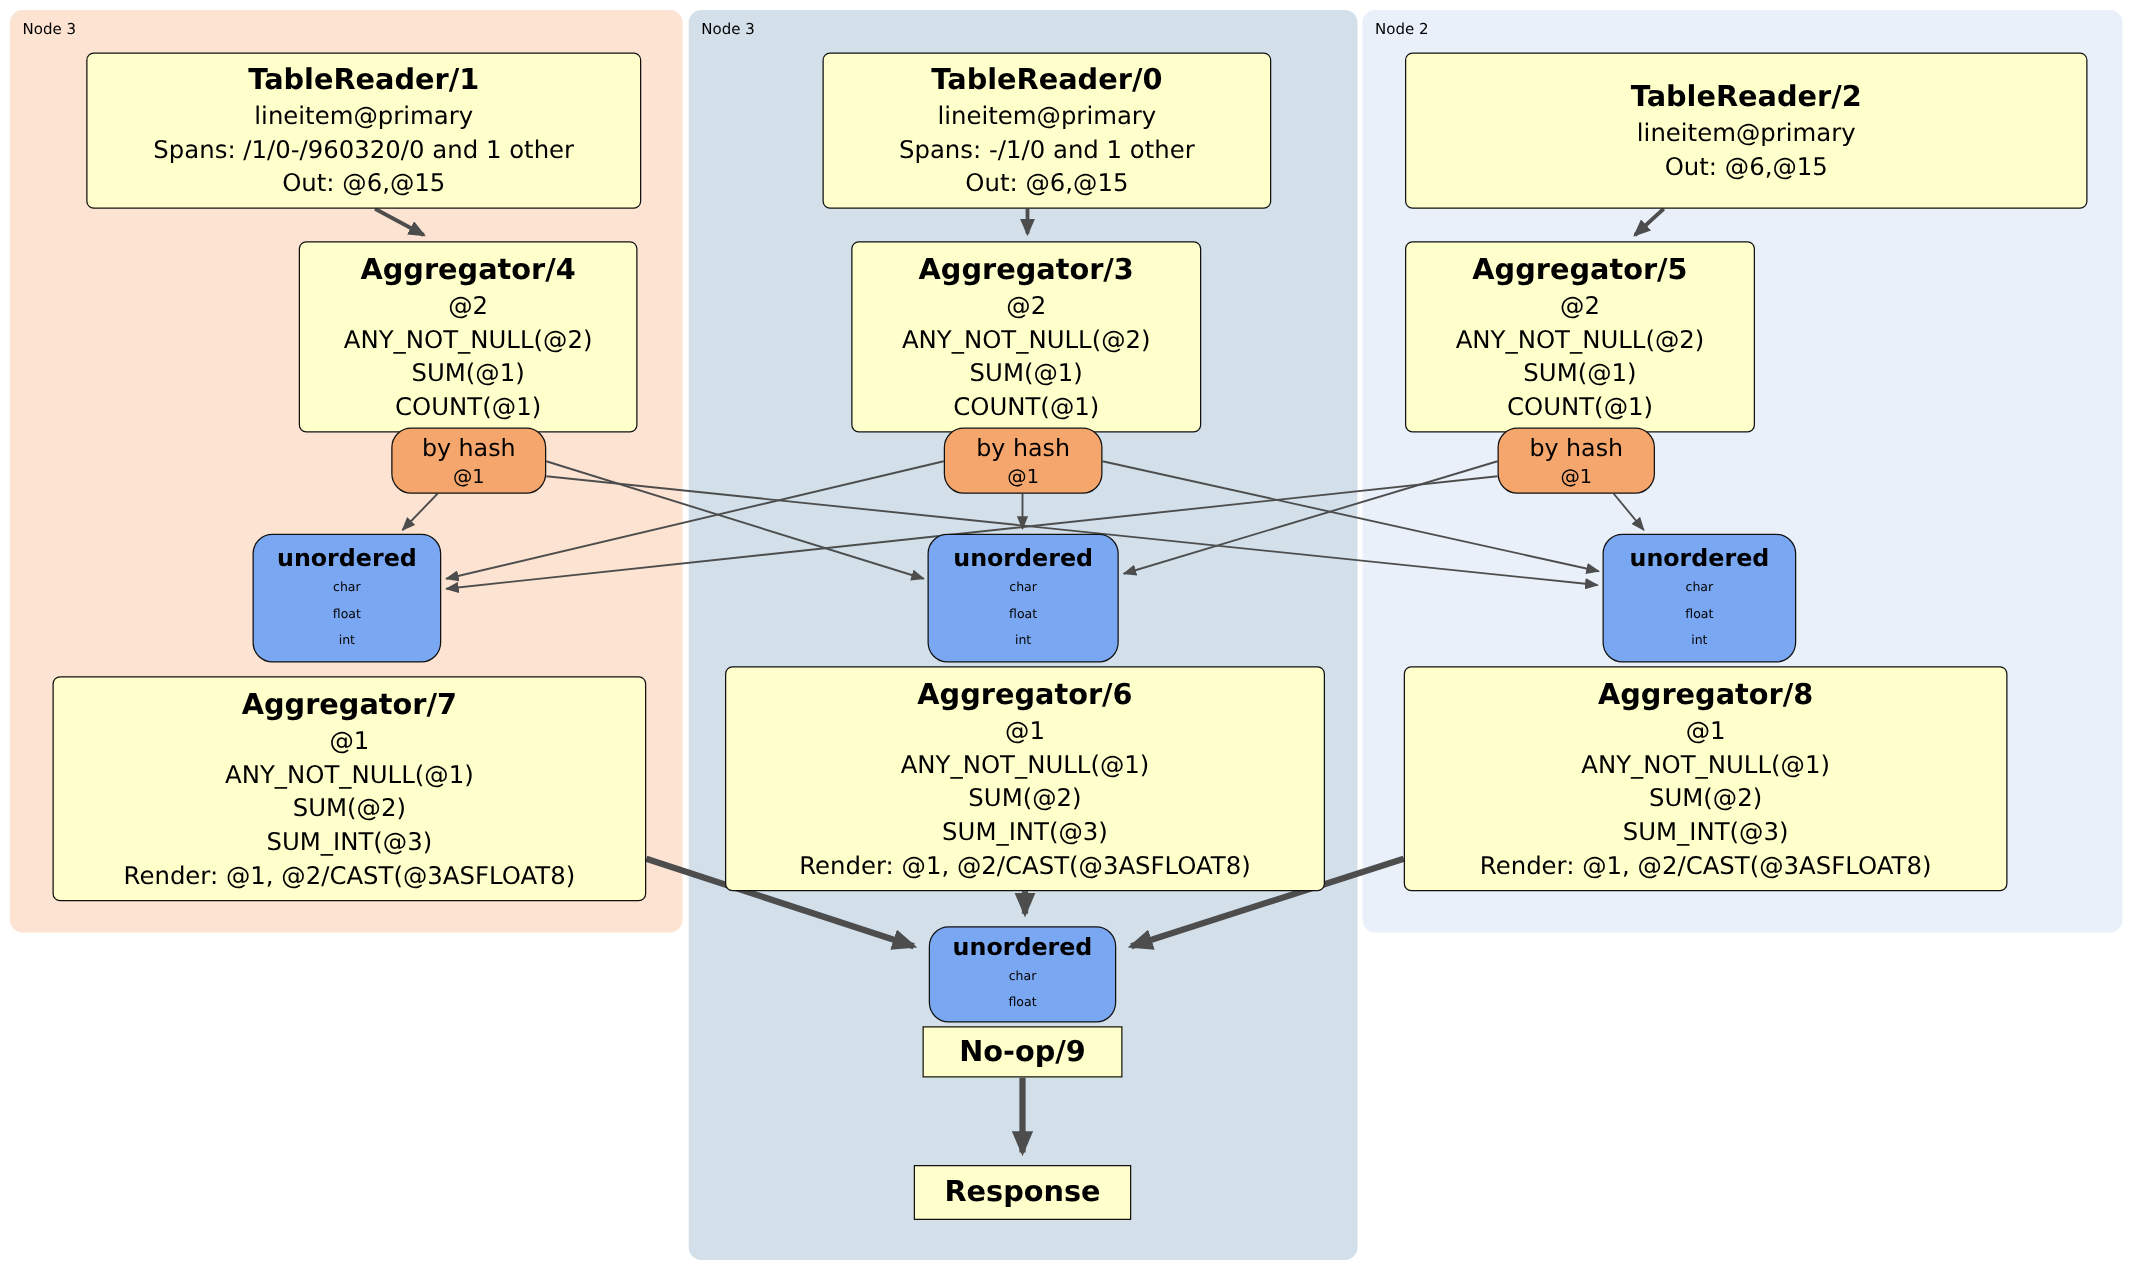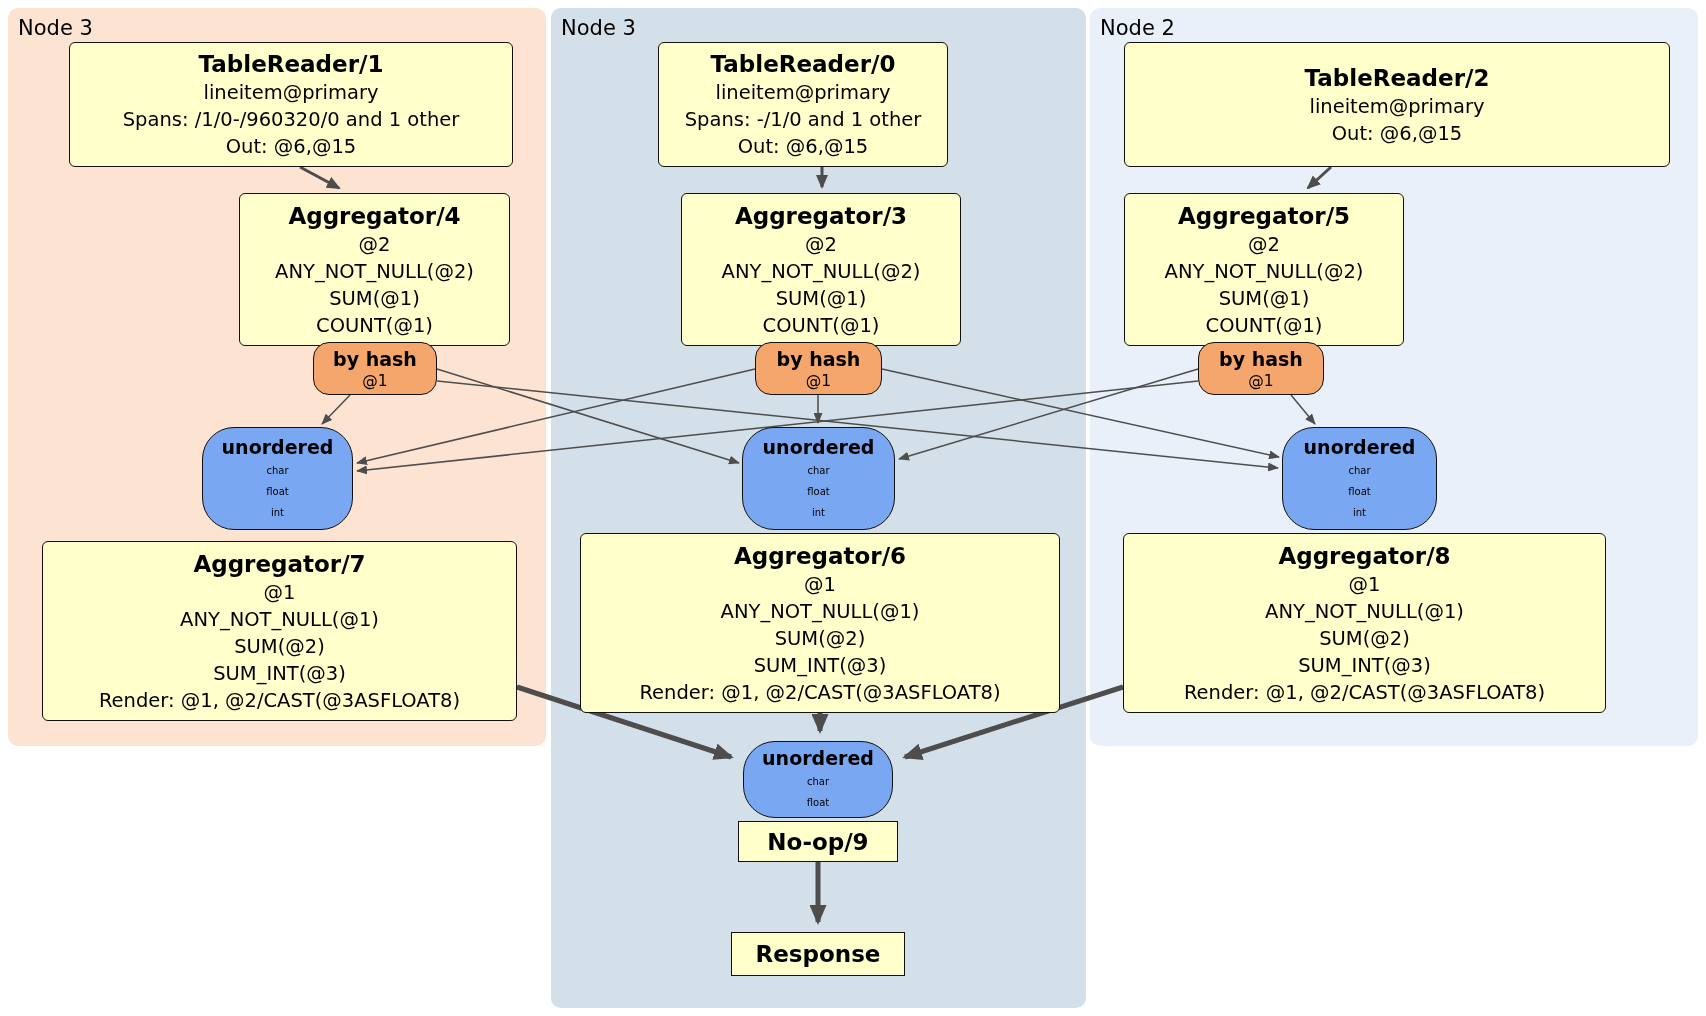--- a/index.html
+++ b/index.html
@@ -1,55 +1,55 @@
 <!DOCTYPE html>
 <html><head>
 <meta charset="utf-8">
 <style>
   html,body{margin:0;padding:0;background:#ffffff;}
   .canvas{
     position:relative;width:1706px;height:1016px;overflow:hidden;
     font-family:"DejaVu Sans","Liberation Sans",sans-serif;color:#000;
   }
   .region{position:absolute;border-radius:10px;z-index:0;}
-  .region-label{position:absolute;top:8px;left:10px;font-size:21px;color:#000;text-align:center;}
+  .region-label{position:absolute;top:8px;left:10px;font-size:12px;color:#000;text-align:center;}
   #region-node3{left:8px;top:8px;width:538px;height:738px;background:#fce3d2;}
   #region-node1{left:551px;top:8px;width:535px;height:1000px;background:#d3e0e9;}
   #region-node2{left:1090px;top:8px;width:608px;height:738px;background:#e9f0fa;}
 
   svg.edges{position:absolute;left:0;top:0;z-index:1;}
 
   .box{
     position:absolute;z-index:2;box-sizing:border-box;
     border:1.6px solid #111;background:#ffffcc;border-radius:6px;
     display:flex;flex-direction:column;justify-content:center;align-items:center;
     text-align:center;
   }
   .box .title{font-weight:bold;font-size:23px;line-height:30px;white-space:nowrap;}
   .box .line{font-size:19.5px;line-height:27px;white-space:nowrap;}
 
   .router{background:#f5a66d;border-radius:16px;}
-  .router .rtitle{font-weight:bold;font-size:19px;line-height:24px;}
+  .router .rtitle{font-weight:normal;font-size:19px;line-height:24px;}
   .router .rsub{font-size:15.5px;line-height:20px;}
 
-  .sync{background:#7aa7f1;border-radius:32px;}
+  .sync{background:#7aa7f1;border-radius:16px;}
   .sync .stitle{font-weight:bold;font-size:19px;line-height:25px;}
   .sync .line{font-size:10px;line-height:21px;}
 
   .mini{border-radius:0;}
   .mini .title{font-size:23px;line-height:30px;}
 
   
   #tr1 {left:69px;  top:42px;  width:444px; height:125px;}
   #agg4{left:239px; top:193px; width:271px; height:153px;}
   #hash3{left:313px;top:342px; width:124px; height:53px;}
   #sync3{left:202px;top:427px; width:151px; height:103px;}
   #agg7{left:42px;  top:541px; width:475px; height:180px;}
 
-  #tr0 {left:658px; top:42px;  width:290px; height:125px;}
+  #tr0 {left:658px; top:42px;  width:359px; height:125px;}
   #agg3{left:681px; top:193px; width:280px; height:153px;}
   #hash1{left:755px;top:342px; width:127px; height:53px;}
   #sync1{left:742px;top:427px; width:153px; height:103px;}
   #agg6{left:580px; top:533px; width:480px; height:180px;}
 
   #tr2 {left:1124px;top:42px;  width:546px; height:125px;}
   #agg5{left:1124px;top:193px; width:280px; height:153px;}
   #hash2{left:1198px;top:342px;width:126px; height:53px;}
   #sync2{left:1282px;top:427px;width:155px; height:103px;}
   #agg8{left:1123px;top:533px; width:483px; height:180px;}

